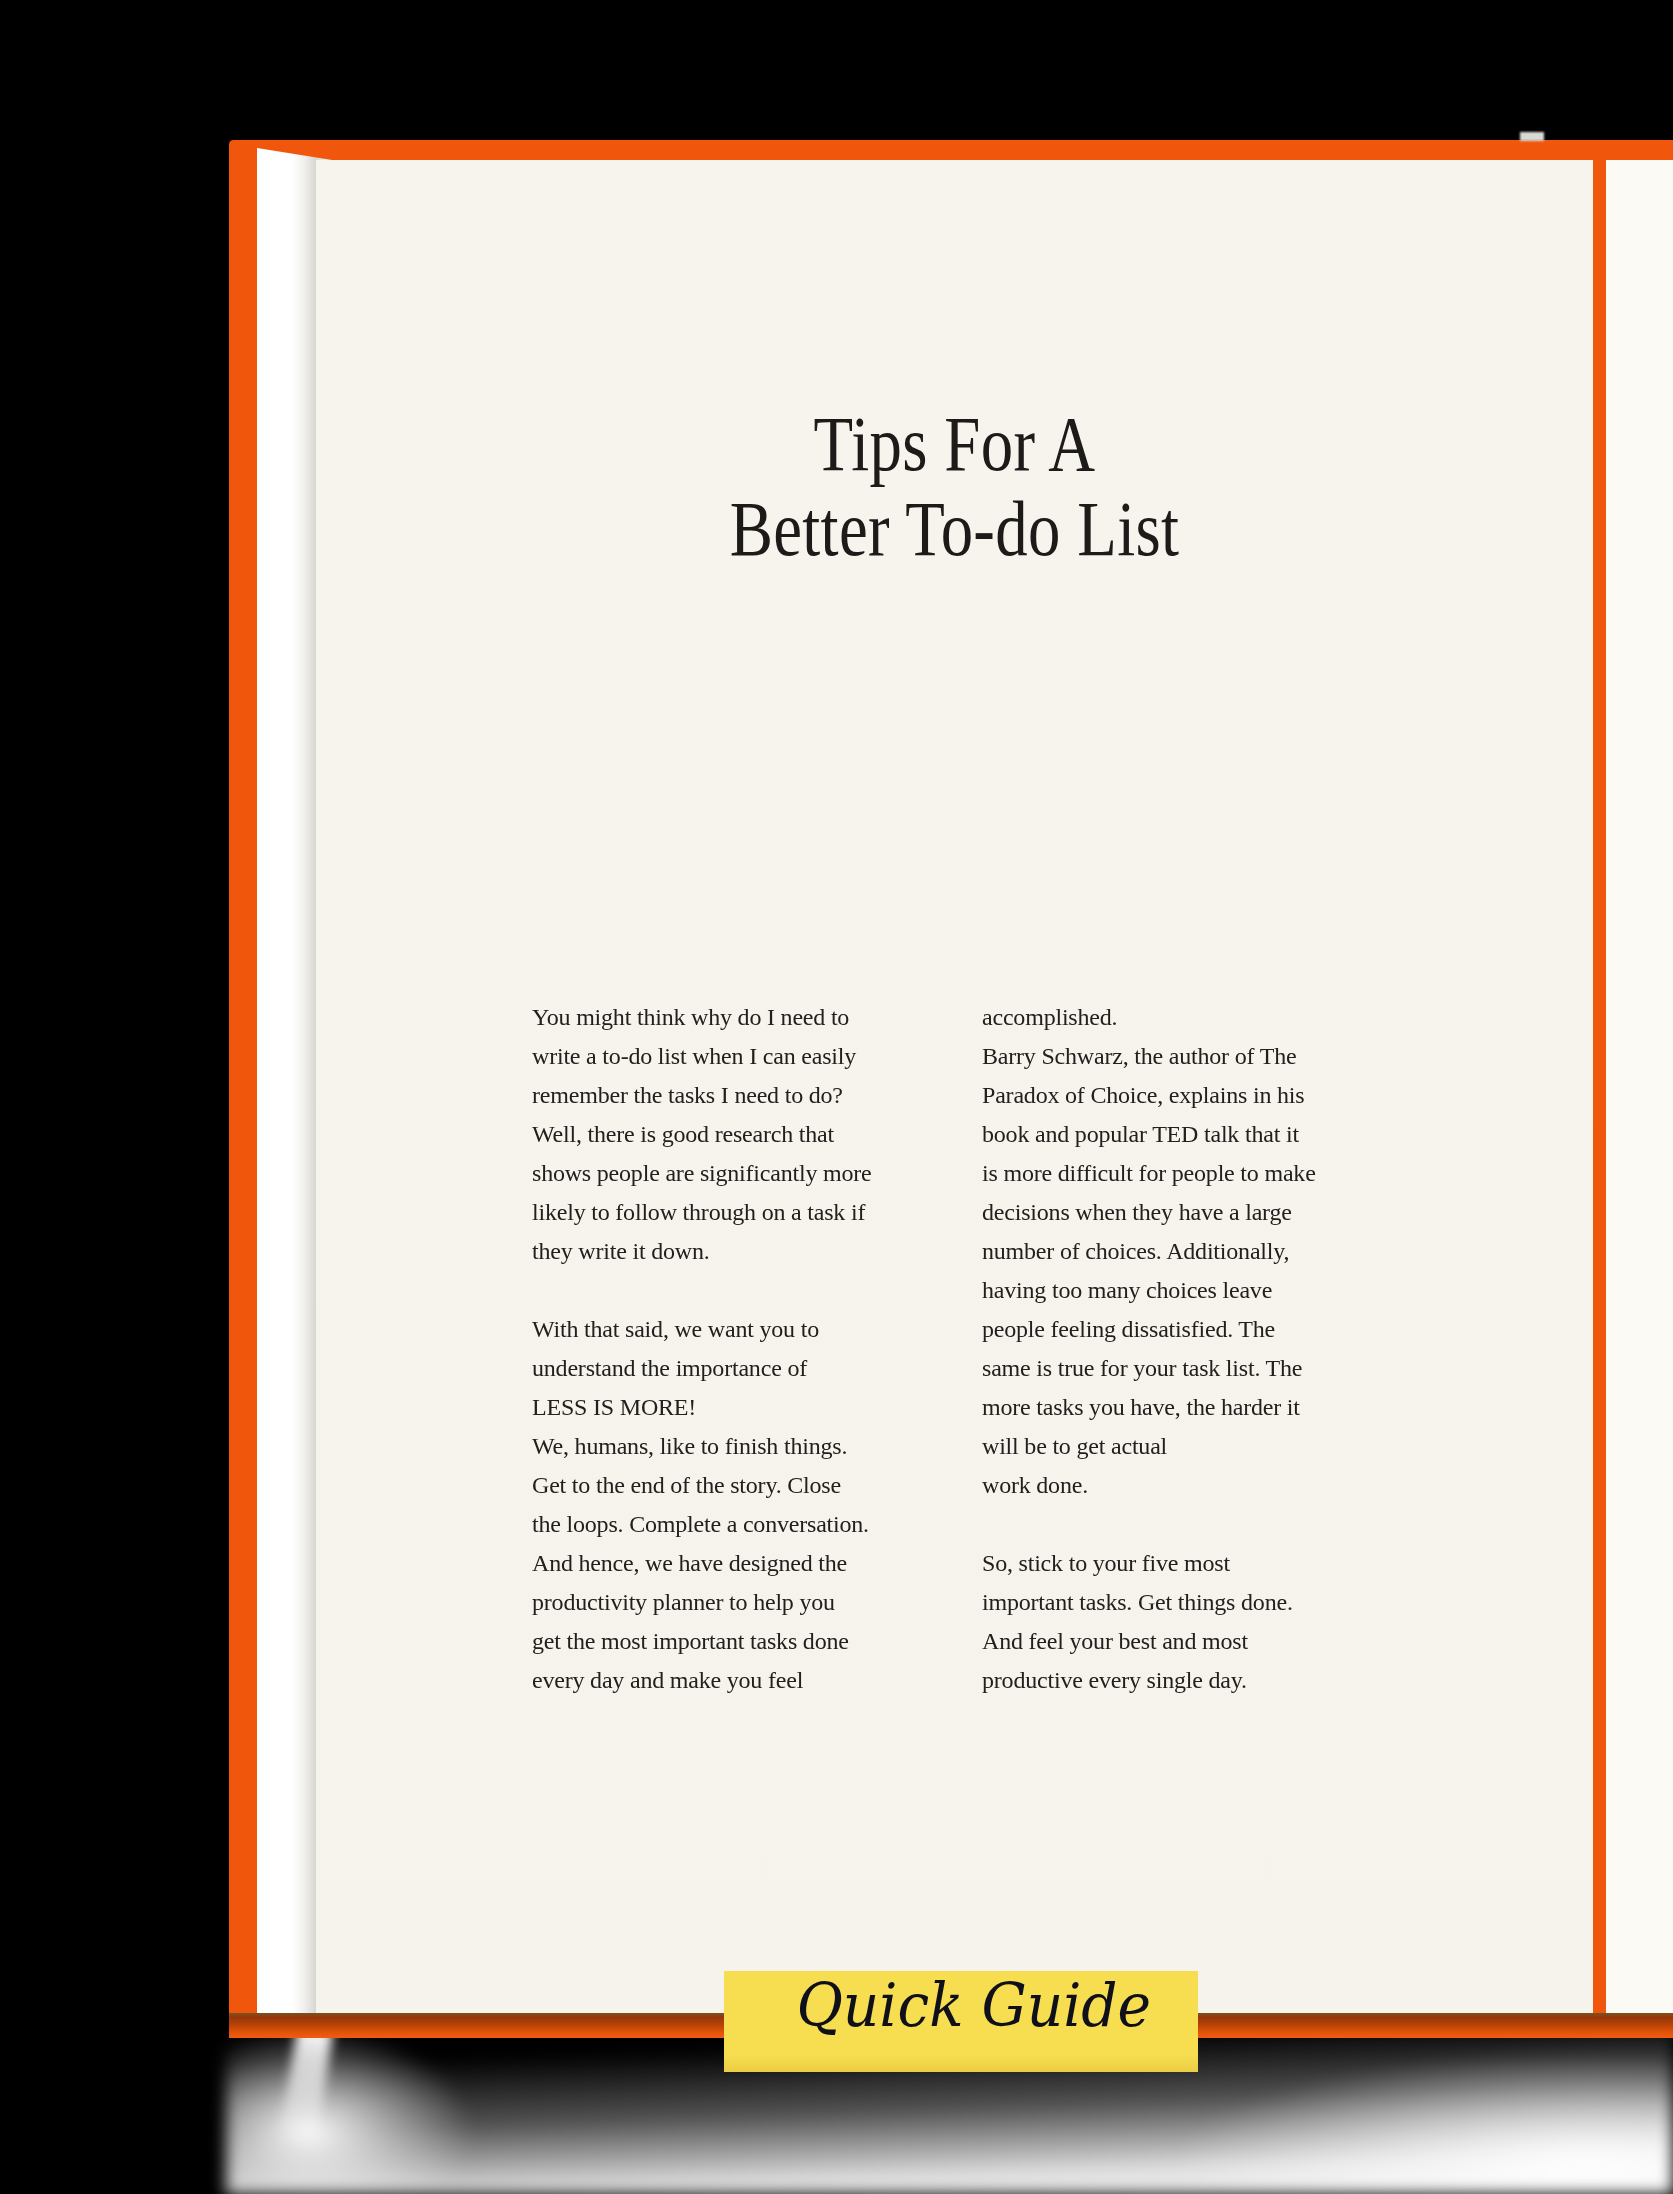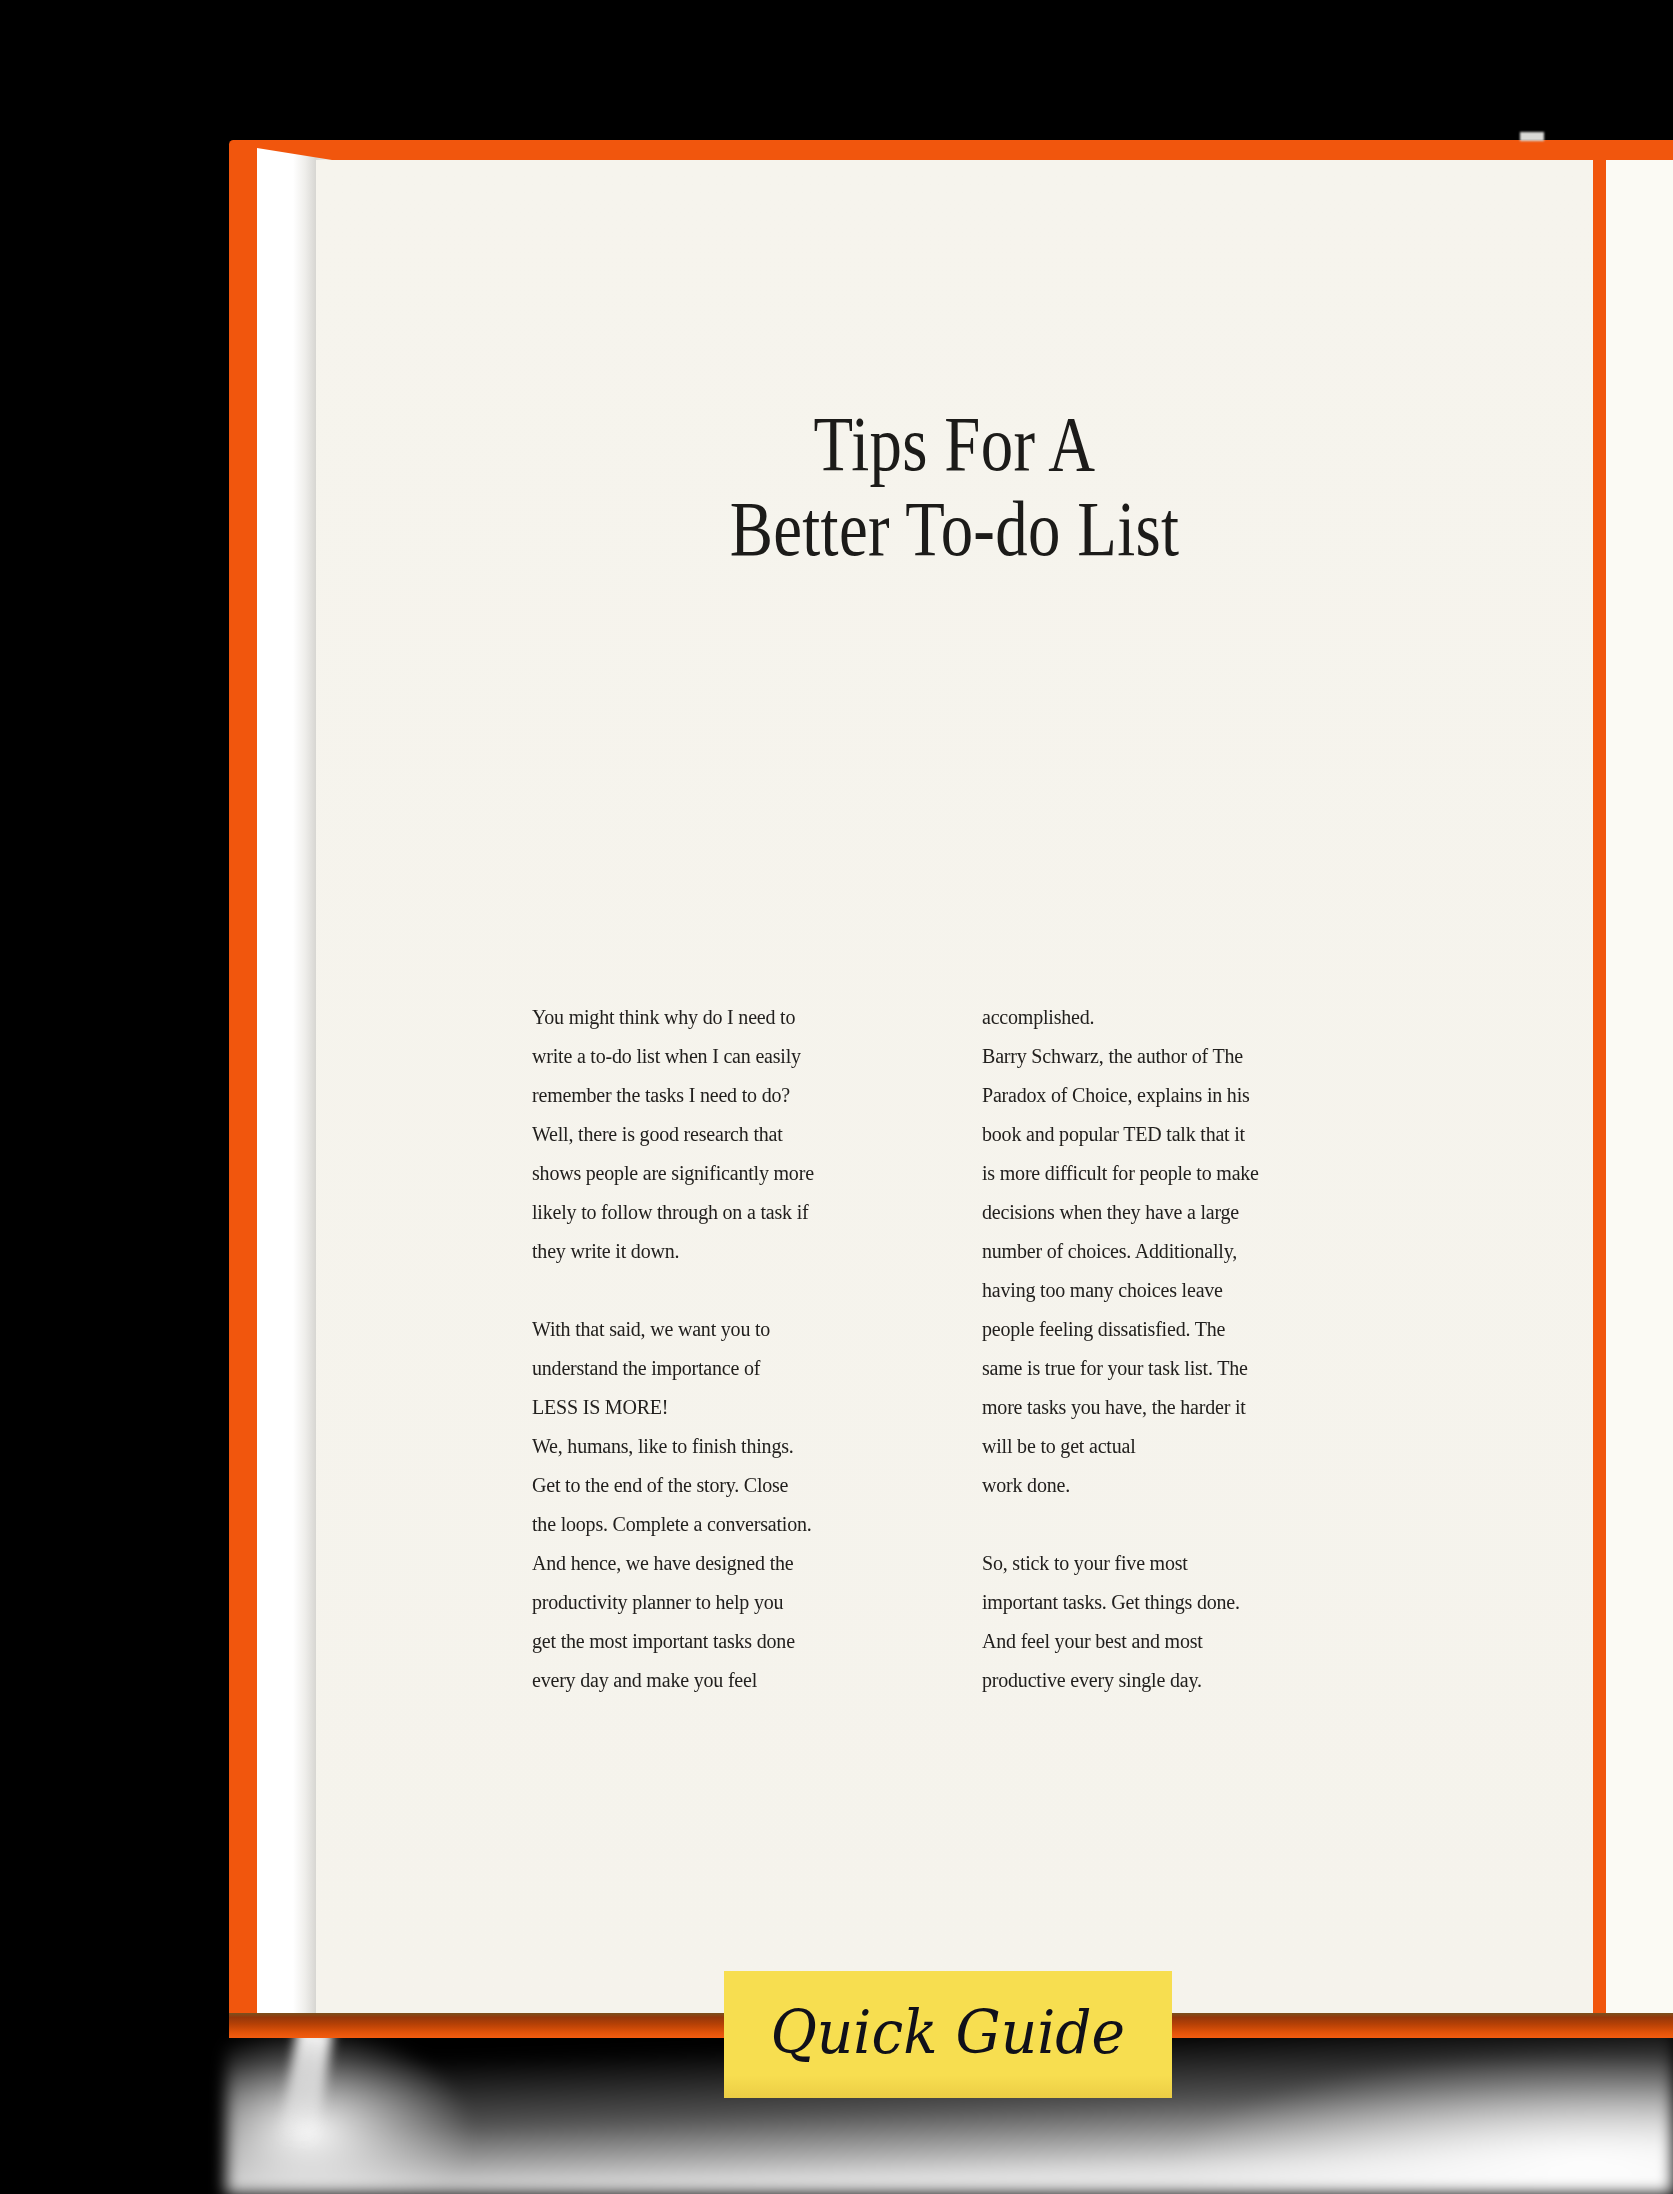--- a/index.html
+++ b/index.html
@@ -55,31 +55,31 @@
 
   
   .title {
     position:absolute; left:0; right:0; top:241px; margin:0;
     font-size:79px; line-height:85px; font-weight:400;
     text-align:center; white-space:pre; letter-spacing:0.4px;
     transform: scaleX(.82); color:#1c1b19;
   }
   .col {
     position:absolute; top:838px;
-    font-size:20px; line-height:39px; letter-spacing:-0.2px;
+    font-size:24px; line-height:39px; letter-spacing:-0.2px;
     white-space:pre; color:#22201e;
   }
   .col-left  { left:216px; }
   .col-right { left:666px; }
 
   
   .badge {
-    position:absolute; left:724px; top:1971px; width:448px; height:127px;
+    position:absolute; left:724px; top:1971px; width:448px; height:101px;
     background: linear-gradient(to bottom, var(--badge_yellow) 0%, var(--badge_yellow) 82%, #eccd45 100%);
-    display:flex; align-items:center; justify-content:center; z-index:5;
+    display:flex; justify-content:center; z-index:5;padding-left:26px;
   }
   .badge-label {
     font-family:"DejaVu Serif","Liberation Serif",serif;
     font-style:italic; font-size:59px; color:var(--badge_ink);
     transform: scaleX(.96); padding-bottom:4.5px;
   }
 </style>
 </head>
 <body>
 

